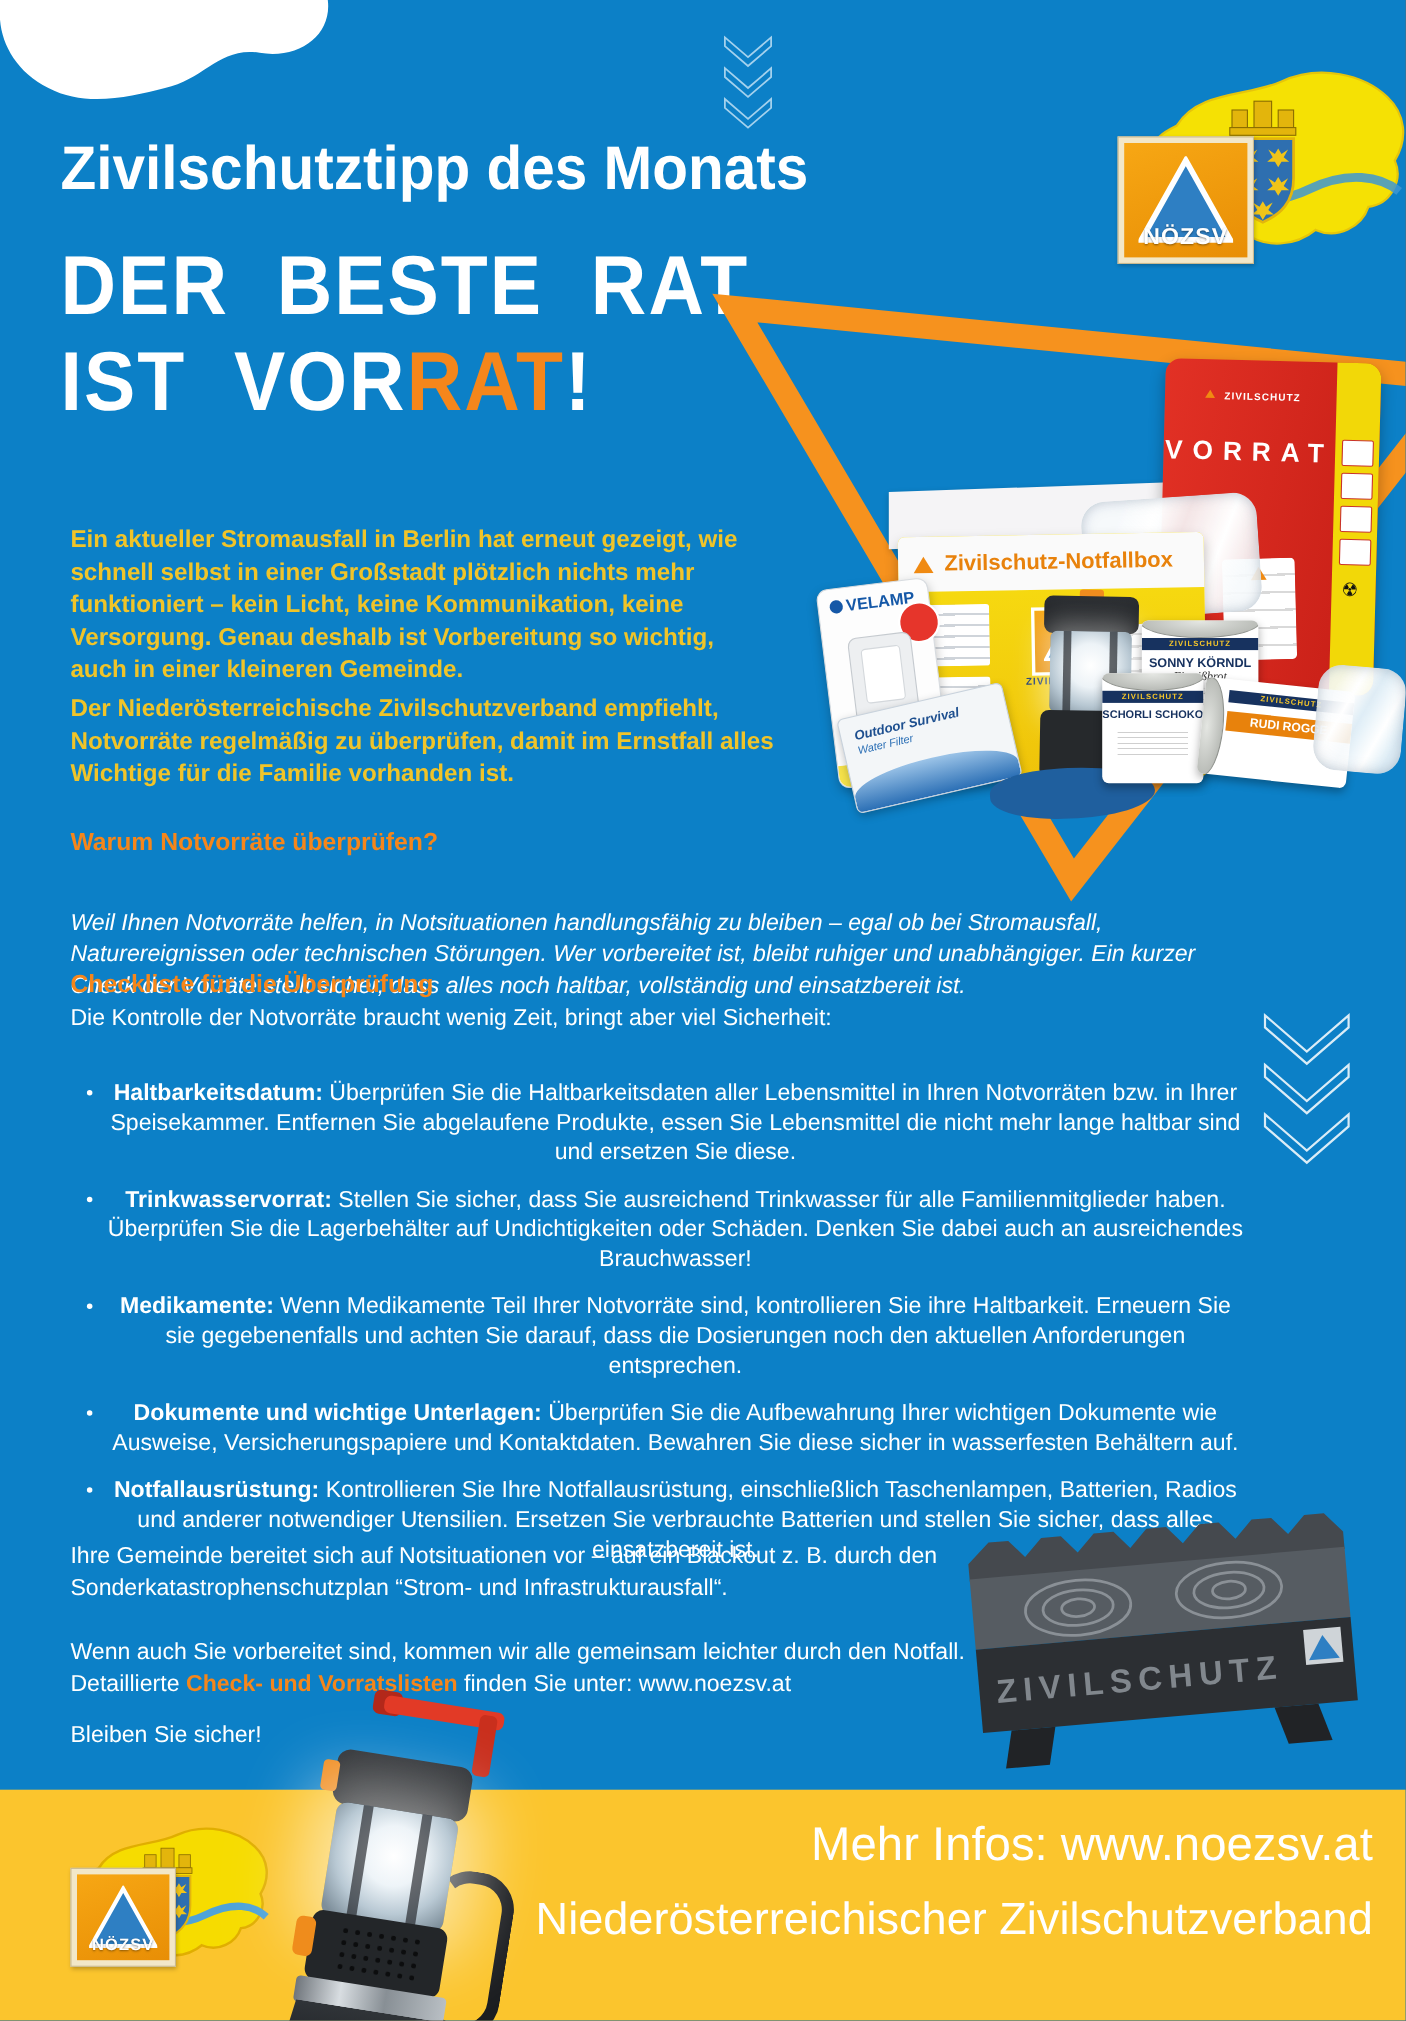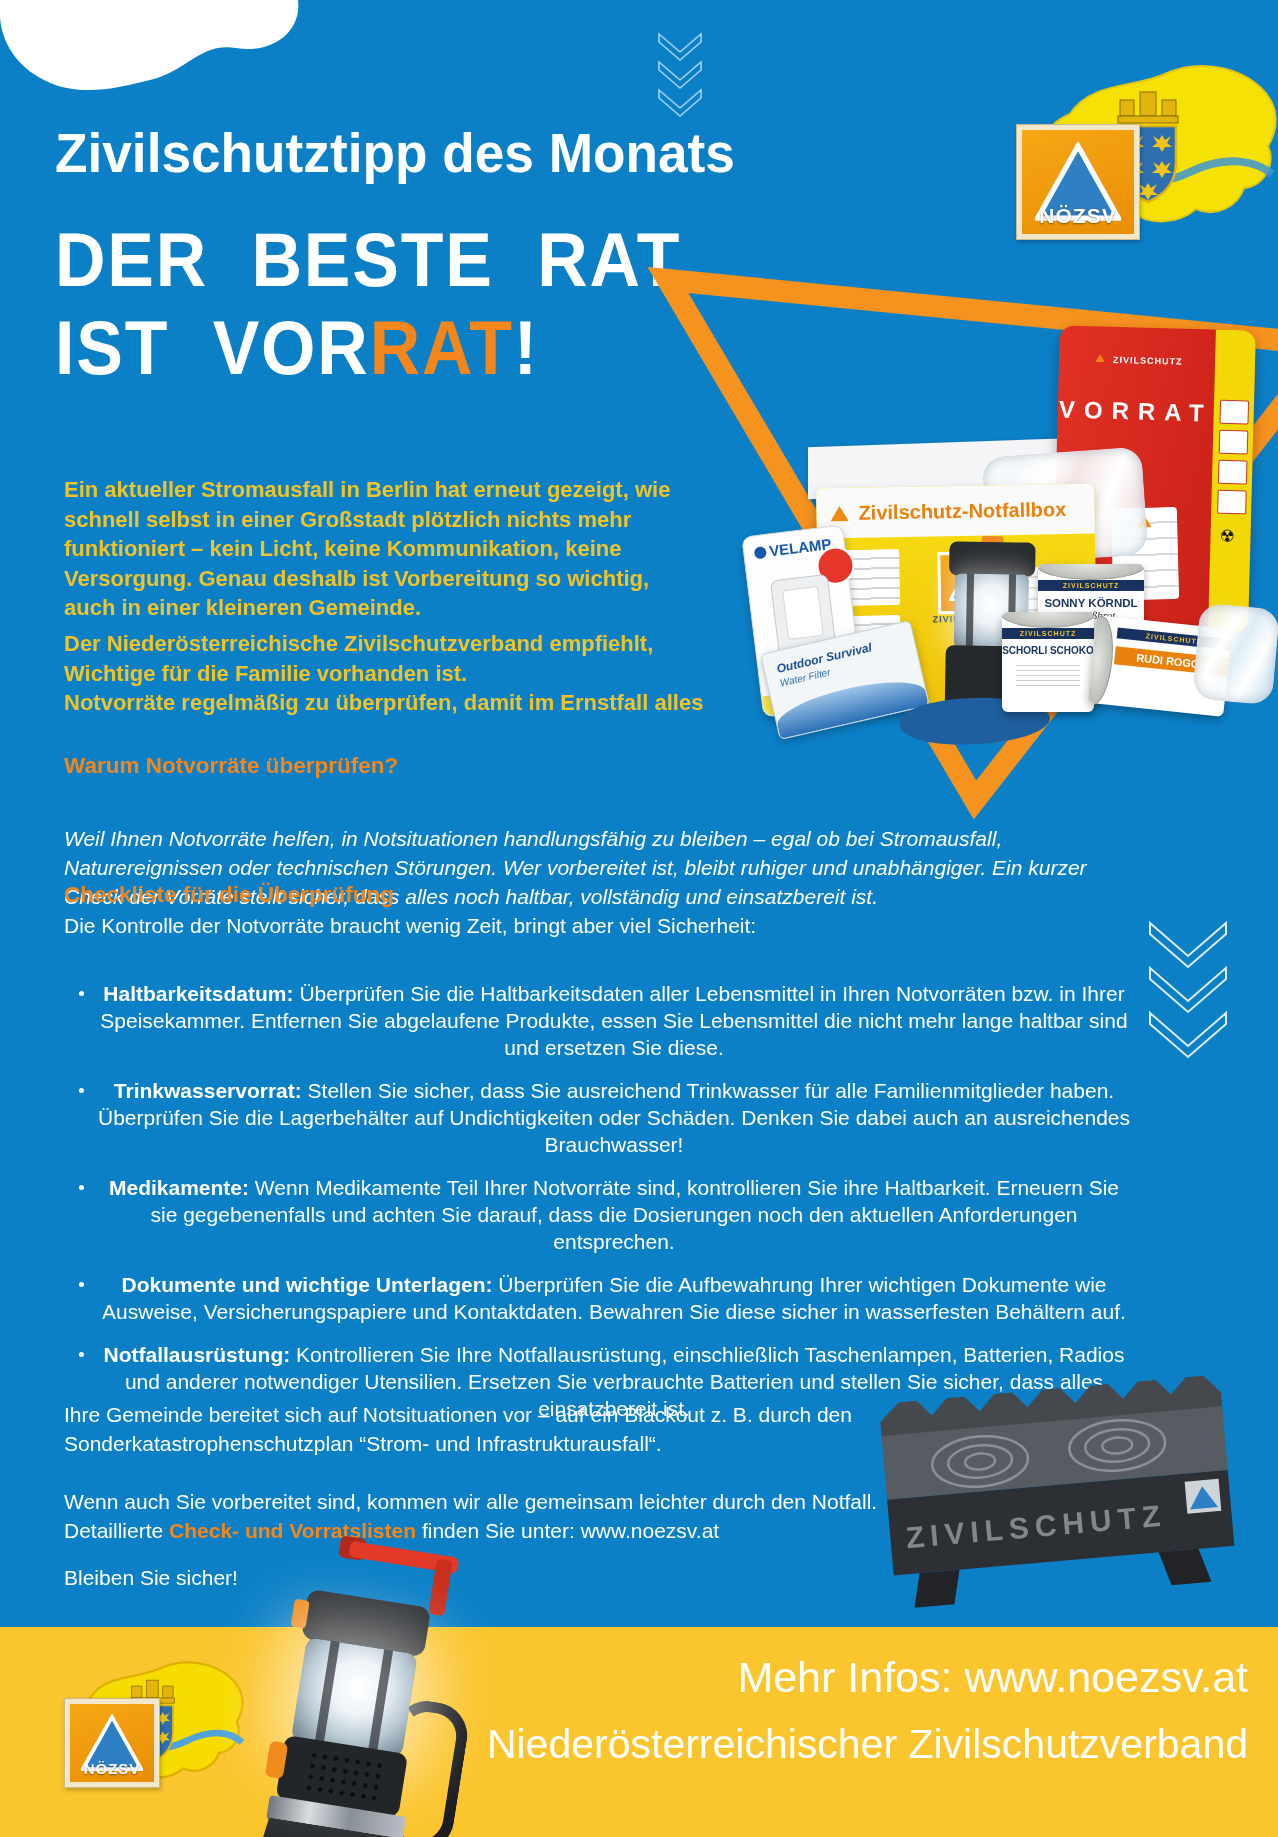--- a/index.html
+++ b/index.html
@@ -309,22 +309,22 @@
   <div class="abs ytext" style="left:64px;top:475px;">
     <div>Ein aktueller Stromausfall in Berlin hat erneut gezeigt, wie</div>
     <div>schnell selbst in einer Großstadt plötzlich nichts mehr</div>
     <div>funktioniert – kein Licht, keine Kommunikation, keine</div>
     <div>Versorgung. Genau deshalb ist Vorbereitung so wichtig,</div>
     <div>auch in einer kleineren Gemeinde.</div>
   </div>
 
   <div class="abs ytext" style="left:64px;top:629px;">
     <div>Der Niederösterreichische Zivilschutzverband empfiehlt,</div>
+    <div>Notvorräte regelmäßig zu überprüfen, damit im Ernstfall alles</div>
     <div>Wichtige für die Familie vorhanden ist.</div>
-    <div>Notvorräte regelmäßig zu überprüfen, damit im Ernstfall alles</div>
   </div>
 
   <div class="abs oheading" style="left:64px;top:753px;">Warum Notvorräte überprüfen?</div>
   <div class="abs wtext" style="left:64px;top:824px;width:1055px;font-style:italic;">Weil Ihnen Notvorräte helfen, in Notsituationen handlungsfähig zu bleiben – egal ob bei Stromausfall, Naturereignissen oder technischen Störungen. Wer vorbereitet ist, bleibt ruhiger und unabhängiger. Ein kurzer Check der Vorräte stellt sicher, dass alles noch haltbar, vollständig und einsatzbereit ist.</div>
 
   <div class="abs oheading" style="left:64px;top:882px;">Checkliste für die Überprüfung</div>
   <div class="abs wtext" style="left:64px;top:911px;width:1055px;">Die Kontrolle der Notvorräte braucht wenig Zeit, bringt aber viel Sicherheit:</div>
 
   <ul class="abs checklist btext" style="left:74px;top:964px;width:1060px;">
     <li><span class="term">Haltbarkeitsdatum:</span><span> Überprüfen Sie die Haltbarkeitsdaten aller Lebensmittel in Ihren Notvorräten bzw. in Ihrer Speisekammer. Entfernen Sie abgelaufene Produkte, essen Sie Lebensmittel die nicht mehr lange haltbar sind und ersetzen Sie diese.</span></li>

